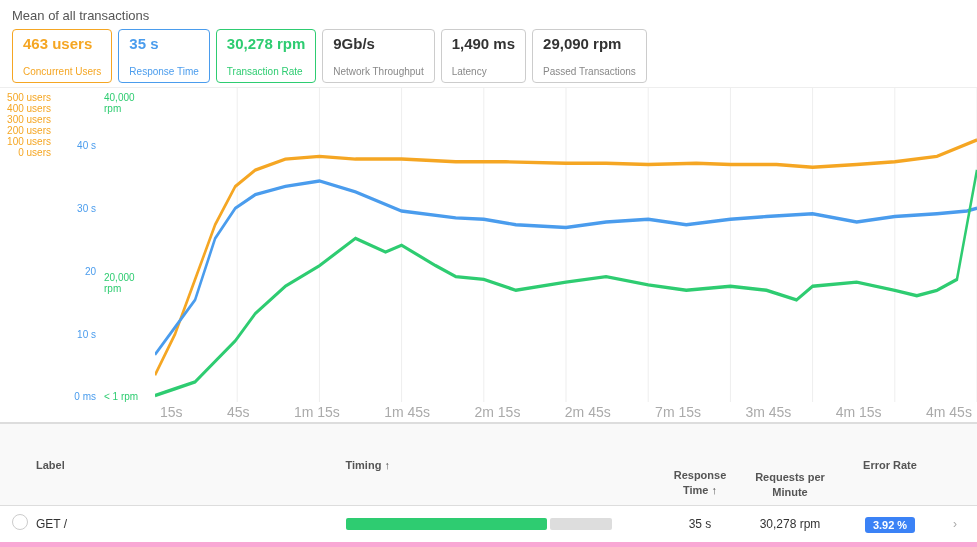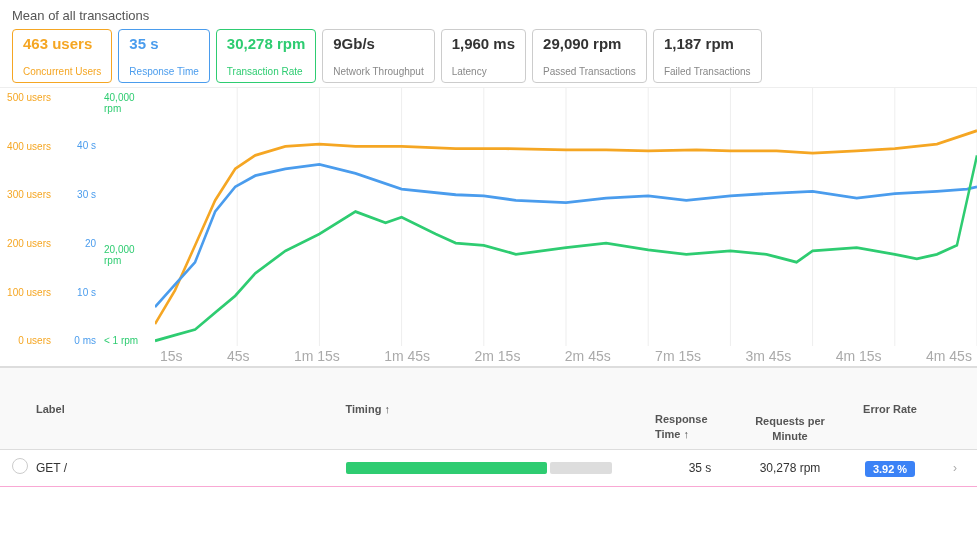--- a/index.html
+++ b/index.html
@@ -1,18 +1,18 @@
 <!DOCTYPE html>
 <html><head>
   <meta charset="utf-8">
   <style>
     * { box-sizing: border-box; margin: 0; padding: 0; }
     body { font-family: -apple-system, BlinkMacSystemFont, 'Segoe UI', Arial, sans-serif; background: #fff; width: 977px; height: 547px; overflow: hidden; }
 
-    .page { width: 977px; height: 487px; display: flex; flex-direction: column; }
+    .page { width: 977px; height: 547px; display: flex; flex-direction: column; }
 
     .header { padding: 8px 12px 4px 12px; }
     .header-title { font-size: 13px; color: #555; margin-bottom: 6px; }
 
     .metrics-row { display: flex; gap: 6px; align-items: stretch; }
 
     .metric-card {
       border: 1.5px solid #ccc;
       border-radius: 4px;
       padding: 5px 10px;
@@ -34,21 +34,21 @@
     .metric-label { font-size: 10px; color: #888; margin-top: 14px; }
     .metric-label.orange { color: #f5a623; }
     .metric-label.blue { color: #4a9ced; }
     .metric-label.green { color: #2ecc71; }
 
     .chart-area { flex: 1; position: relative; background: #fff; border-top: 1px solid #eee; }
 
     .chart-container { width: 100%; height: 100%; position: relative; overflow: hidden; }
 
     
-    .y-labels-left { position: absolute; left: 0; top: 0; bottom: 20px; width: 55px; display: flex; flex-direction: column; justify-content: space-between; padding: 4px 4px 0 4px; }
+    .y-labels-left { position: absolute; left: 0; top: 0; bottom: 20px; width: 55px; display: flex; flex-direction: column; padding: 4px 4px 0 4px; }
     .y-label { font-size: 10px; color: #f5a623; text-align: right; }
 
     .y-labels-mid { position: absolute; left: 55px; top: 0; bottom: 20px; width: 45px; display: flex; flex-direction: column; justify-content: space-between; padding: 4px 4px 0 4px; margin-top: 48px; }
     .y-label-blue { font-size: 10px; color: #4a9ced; text-align: right; }
 
     .y-labels-right { position: absolute; left: 100px; top: 0; bottom: 20px; width: 55px; display: flex; flex-direction: column; justify-content: space-between; padding: 4px 4px 0 4px; }
     .y-label-green { font-size: 10px; color: #2ecc71; text-align: left; }
 
     
     .x-axis { position: absolute; bottom: 0; left: 155px; right: 0; height: 20px; display: flex; justify-content: space-between; align-items: center; padding: 0 5px; }
@@ -60,26 +60,26 @@
     
     .grid-line { stroke: #eee; stroke-width: 1; }
 
     
     .table-section { border-top: 2px solid #ddd; }
 
     .table-header { display: flex; align-items: center; background: #f9f9f9; border-bottom: 1px solid #ddd; padding: 6px 12px; }
     .th { font-size: 11px; color: #555; font-weight: 600; }
     .th-label { flex: 2; }
     .th-timing { flex: 2; }
-    .th-response { width: 90px; text-align: left; margin-top: 36px; }
+    .th-response { width: 90px; text-align: center; margin-top: 36px; }
     .th-rpm { width: 90px; text-align: center; margin-top: 40px; }
     .th-error { width: 110px; text-align: center; }
     .th-arrow { width: 20px; }
 
-    .table-row-data { display: flex; align-items: center; padding: 8px 12px; border-bottom: 1px solid #f9a8d4; }
+    .table-row-data { display: flex; align-items: center; padding: 8px 12px; border-bottom: 5px solid #f9a8d4; }
 
     .td-checkbox { width: 24px; }
     .td-label { flex: 2; font-size: 12px; color: #333; font-weight: 500; }
     .td-timing { flex: 2; display: flex; align-items: center; gap: 4px; }
     .td-response { width: 90px; text-align: center; font-size: 12px; color: #333; }
     .td-rpm { width: 90px; text-align: center; font-size: 12px; color: #333; }
     .td-error { width: 110px; text-align: center; }
     .td-arrow { width: 20px; text-align: center; color: #aaa; font-size: 12px; }
 
     .progress-bar-container { display: flex; align-items: center; gap: 3px; width: 100%; }
@@ -110,30 +110,26 @@
         </div>
         <div class="metric-card green">
           <div class="metric-value green">30,278 rpm</div>
           <div class="metric-label green">Transaction Rate</div>
         </div>
         <div class="metric-card ">
           <div class="metric-value dark">9Gb/s</div>
           <div class="metric-label ">Network Throughput</div>
         </div>
         <div class="metric-card ">
-          <div class="metric-value dark">1,960 ms</div>
+          <div class="metric-value dark">1,490 ms</div>
           <div class="metric-label ">Latency</div>
         </div>
         <div class="metric-card ">
           <div class="metric-value dark">29,090 rpm</div>
           <div class="metric-label ">Passed Transactions</div>
-        </div>
-        <div class="metric-card ">
-          <div class="metric-value dark">1,187 rpm</div>
-          <div class="metric-label ">Failed Transactions</div>
         </div>
       </div>
   </div>
 
   <div class="chart-area">
     <div class="chart-container">
 
       <div class="y-labels-left">
         <span class="y-label">500 users</span>
         <span class="y-label">400 users</span>

